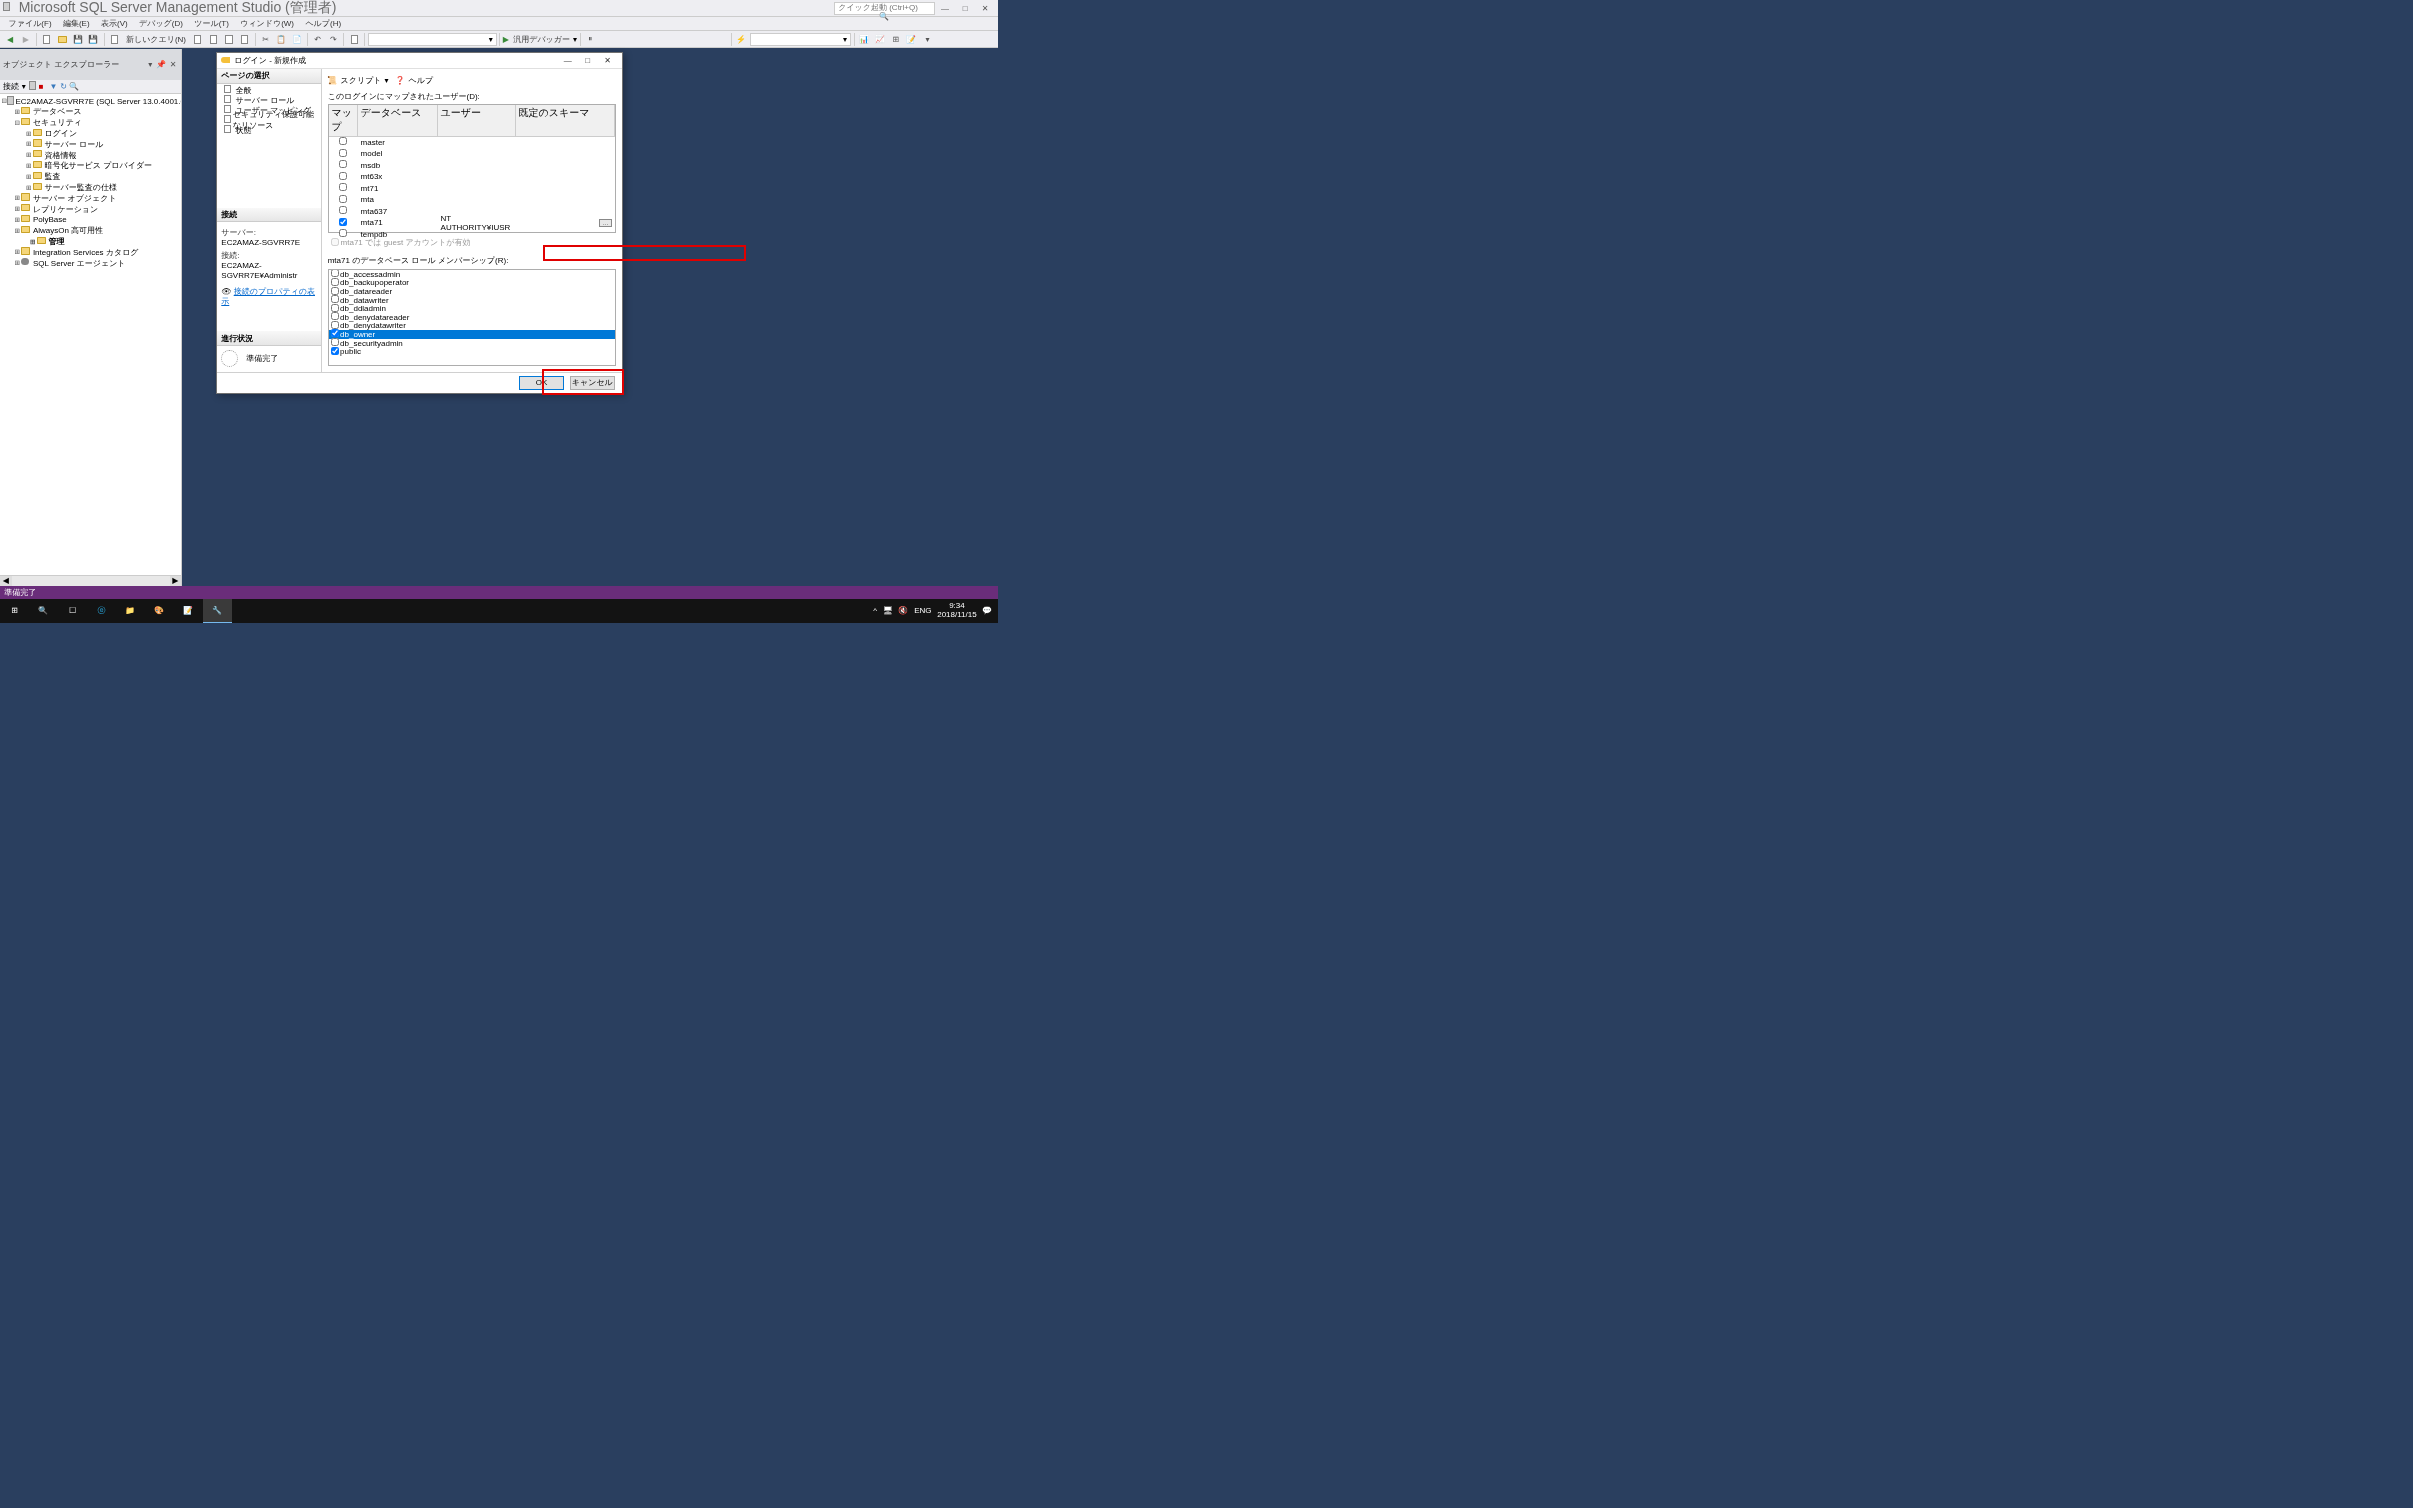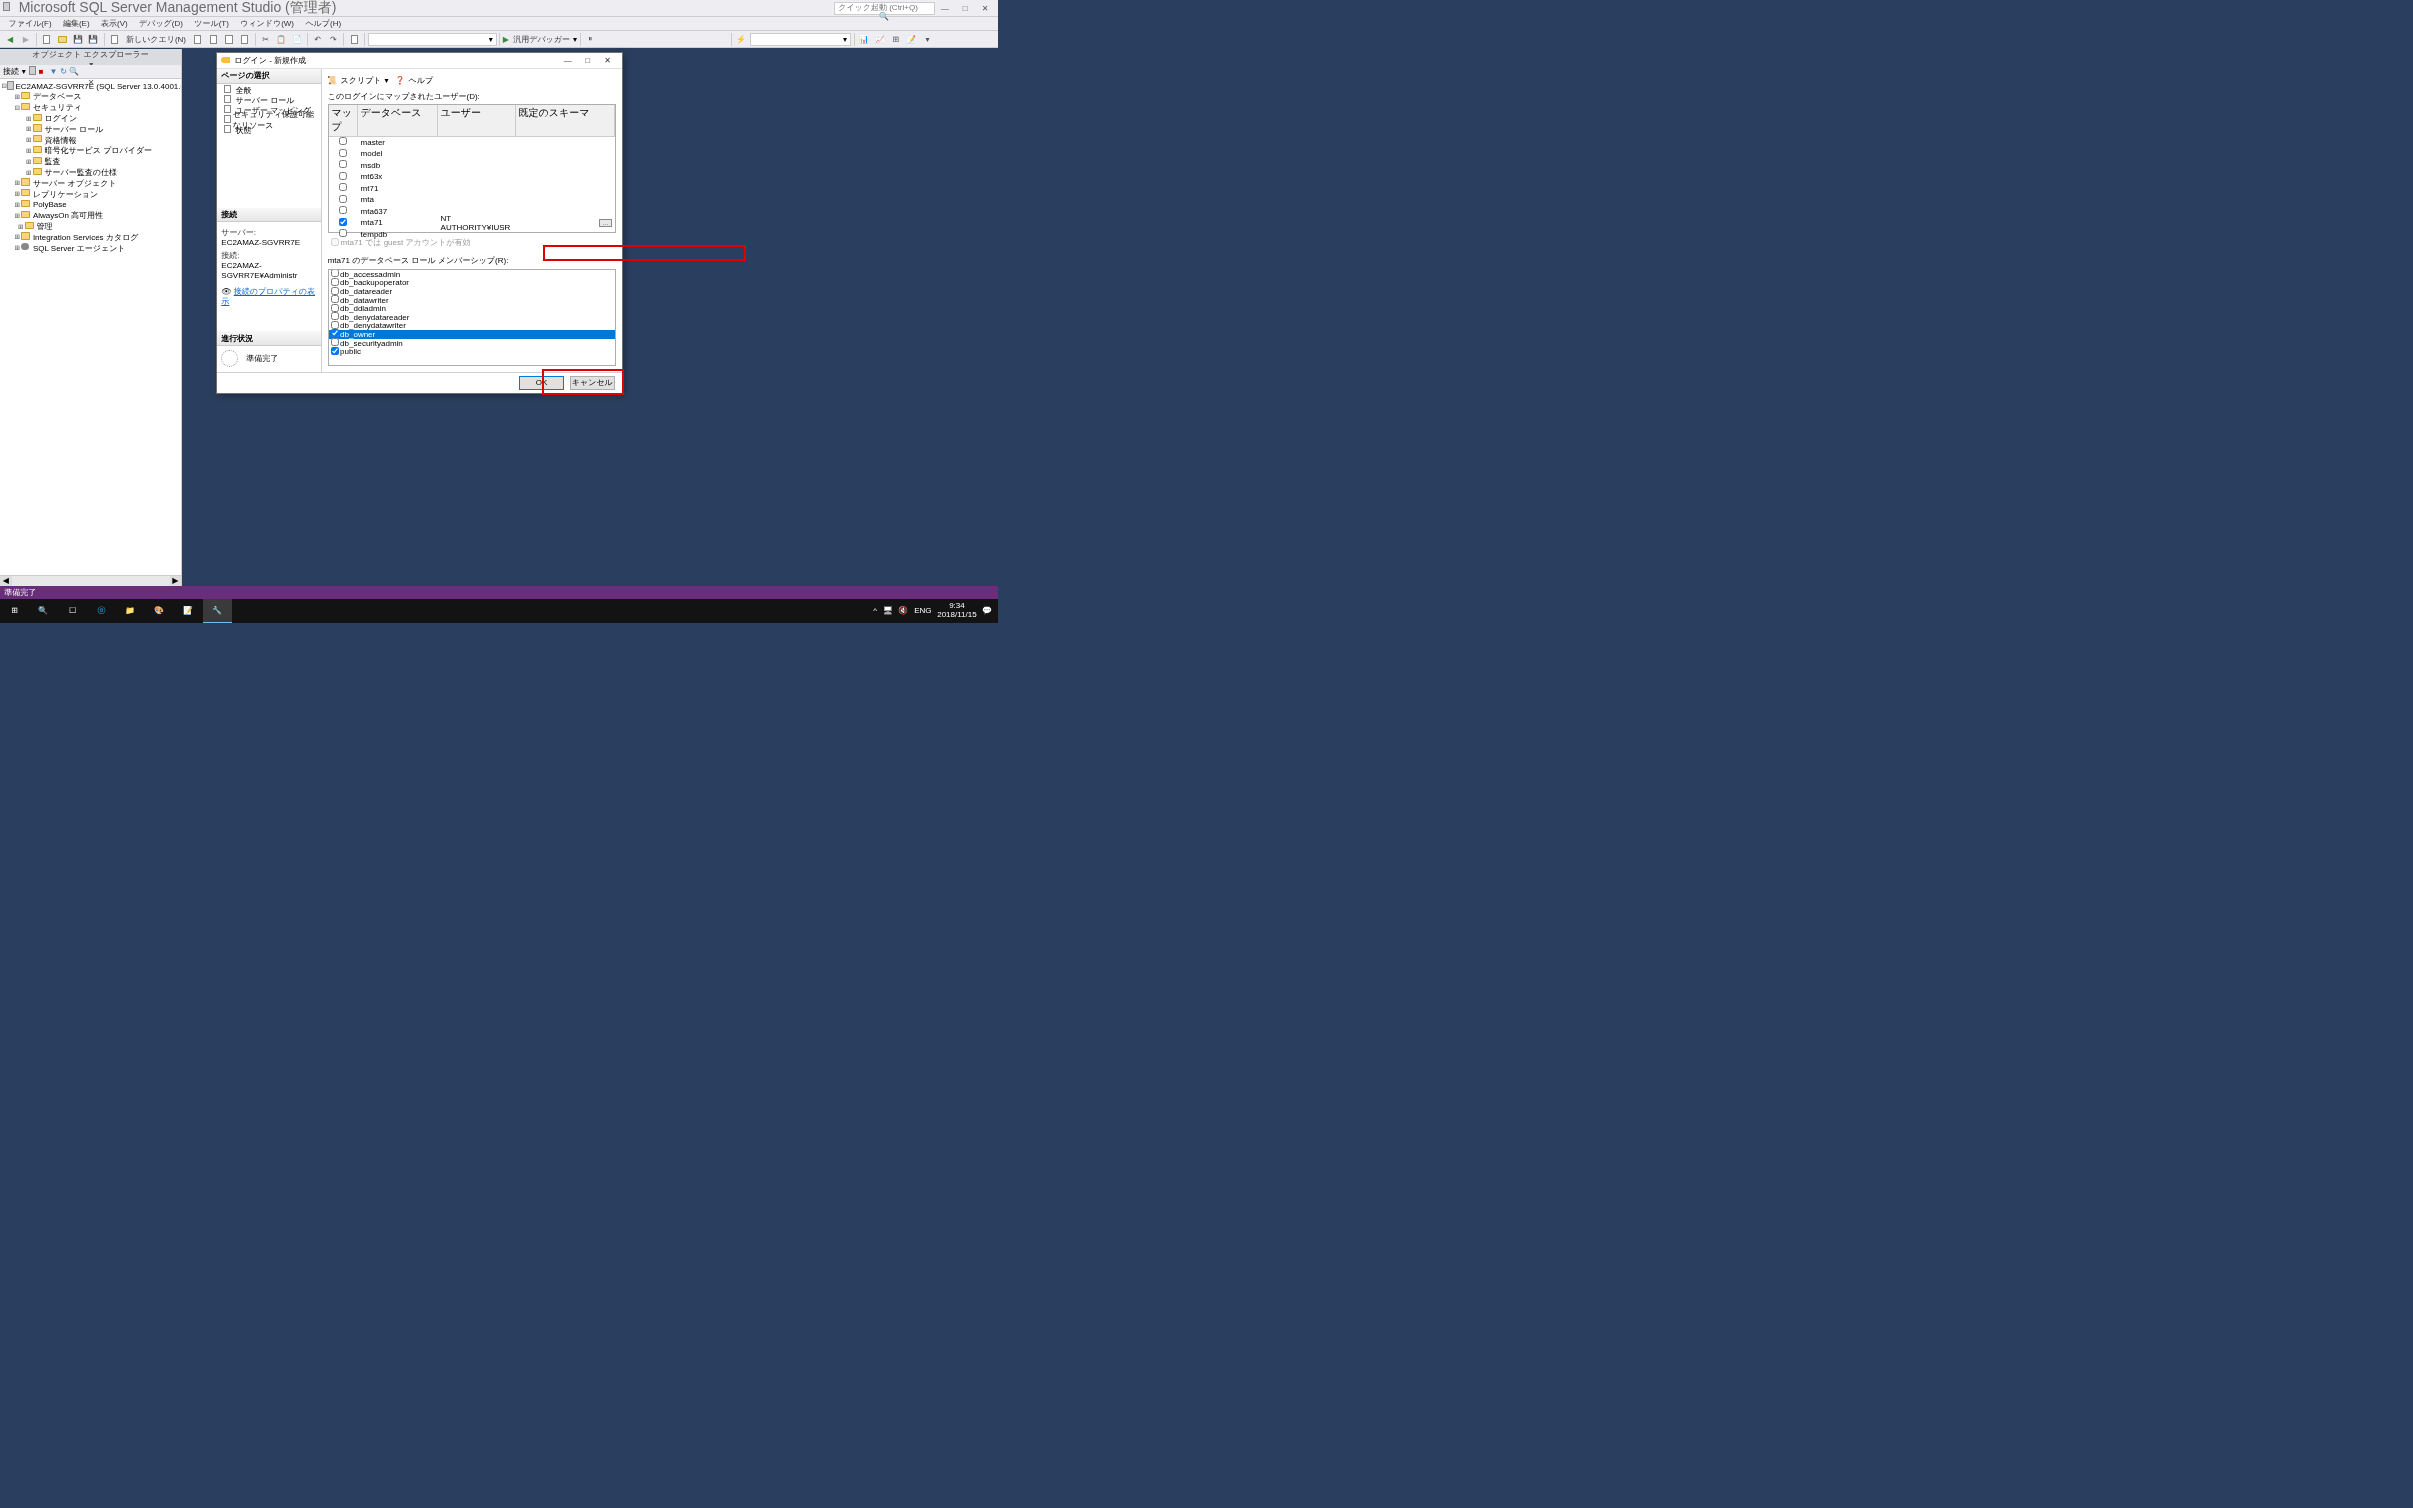--- a/index.html
+++ b/index.html
@@ -23,21 +23,21 @@
 .toolbar .tb-btn { width: 14.4px; height: 14.4px; display: flex; align-items: center; justify-content: center; color: #555; }
 .toolbar .tb-sep { width: 0.7px; height: 13px; background: #ccc; margin: 0 1.4px; }
 .toolbar .tb-text { padding: 0 2.9px; color: #333; }
 .toolbar .tb-combo { height: 13px; border: 0.7px solid #ccc; background: #fff; padding: 0 2.9px; min-width: 57px; display: flex; align-items: center; justify-content: space-between; }
 
 
 .main-area { position: absolute; top: 49px; left: 0; right: 0; bottom: 37px; display: flex; }
 
 
 .obj-explorer { width: 182px; background: #fff; border-right: 0.7px solid #ccc; display: flex; flex-direction: column; }
-.obj-explorer .panel-header { height: 16px; background: #dadce0; display: flex; align-items: center; padding: 0 2.9px; flex-direction: column; }
+.obj-explorer .panel-header { height: 31px; background: #dadce0; display: flex; align-items: center; padding: 0 2.9px; }
 .obj-explorer .panel-header .title { flex: 1; font-size: 8px; color: #333; }
 .obj-explorer .panel-header .btn { width: 10px; text-align: center; color: #555; margin-left: 1.4px; }
 .obj-explorer .panel-toolbar { height: 14.4px; background: #eeeef2; display: flex; align-items: center; padding: 0 2.9px; gap: 2.9px; border-bottom: 0.7px solid #ccc; }
 .obj-explorer .tree { flex: 1; overflow: auto; padding: 1.4px; }
 .obj-explorer .tree .node { display: flex; align-items: center; height: 10.8px; white-space: nowrap; }
 .obj-explorer .tree .node .expand { width: 8.6px; text-align: center; color: #555; font-size: 6.5px; }
 .obj-explorer .tree .node .icon { width: 10px; height: 10px; margin-right: 1.4px; }
 .obj-explorer .scroll-h { height: 11.5px; background: #f0f0f0; border-top: 0.7px solid #ccc; display: flex; }
 .obj-explorer .scroll-h .arrow { width: 11.5px; background: #ddd; text-align: center; }
 .obj-explorer .scroll-h .track { flex: 1; background: #e8e8e8; }
@@ -285,21 +285,21 @@
       <div class="node" style="padding-left:11.5px;">
           <span class="expand">⊞</span>
           <span class="icon"><span class="i-folder"></span></span>
           <span>PolyBase</span>
         </div>
       <div class="node" style="padding-left:11.5px;">
           <span class="expand">⊞</span>
           <span class="icon"><span class="i-folder"></span></span>
           <span>AlwaysOn 高可用性</span>
         </div>
-      <div class="node" style="padding-left:15px;">
+      <div class="node" style="padding-left:27px;font-weight:bold;">
           <span class="expand">⊞</span>
           <span class="icon"><span class="i-folder"></span></span>
           <span>管理</span>
         </div>
       <div class="node" style="padding-left:11.5px;">
           <span class="expand">⊞</span>
           <span class="icon"><span class="i-folder"></span></span>
           <span>Integration Services カタログ</span>
         </div>
       <div class="node" style="padding-left:11.5px;">

